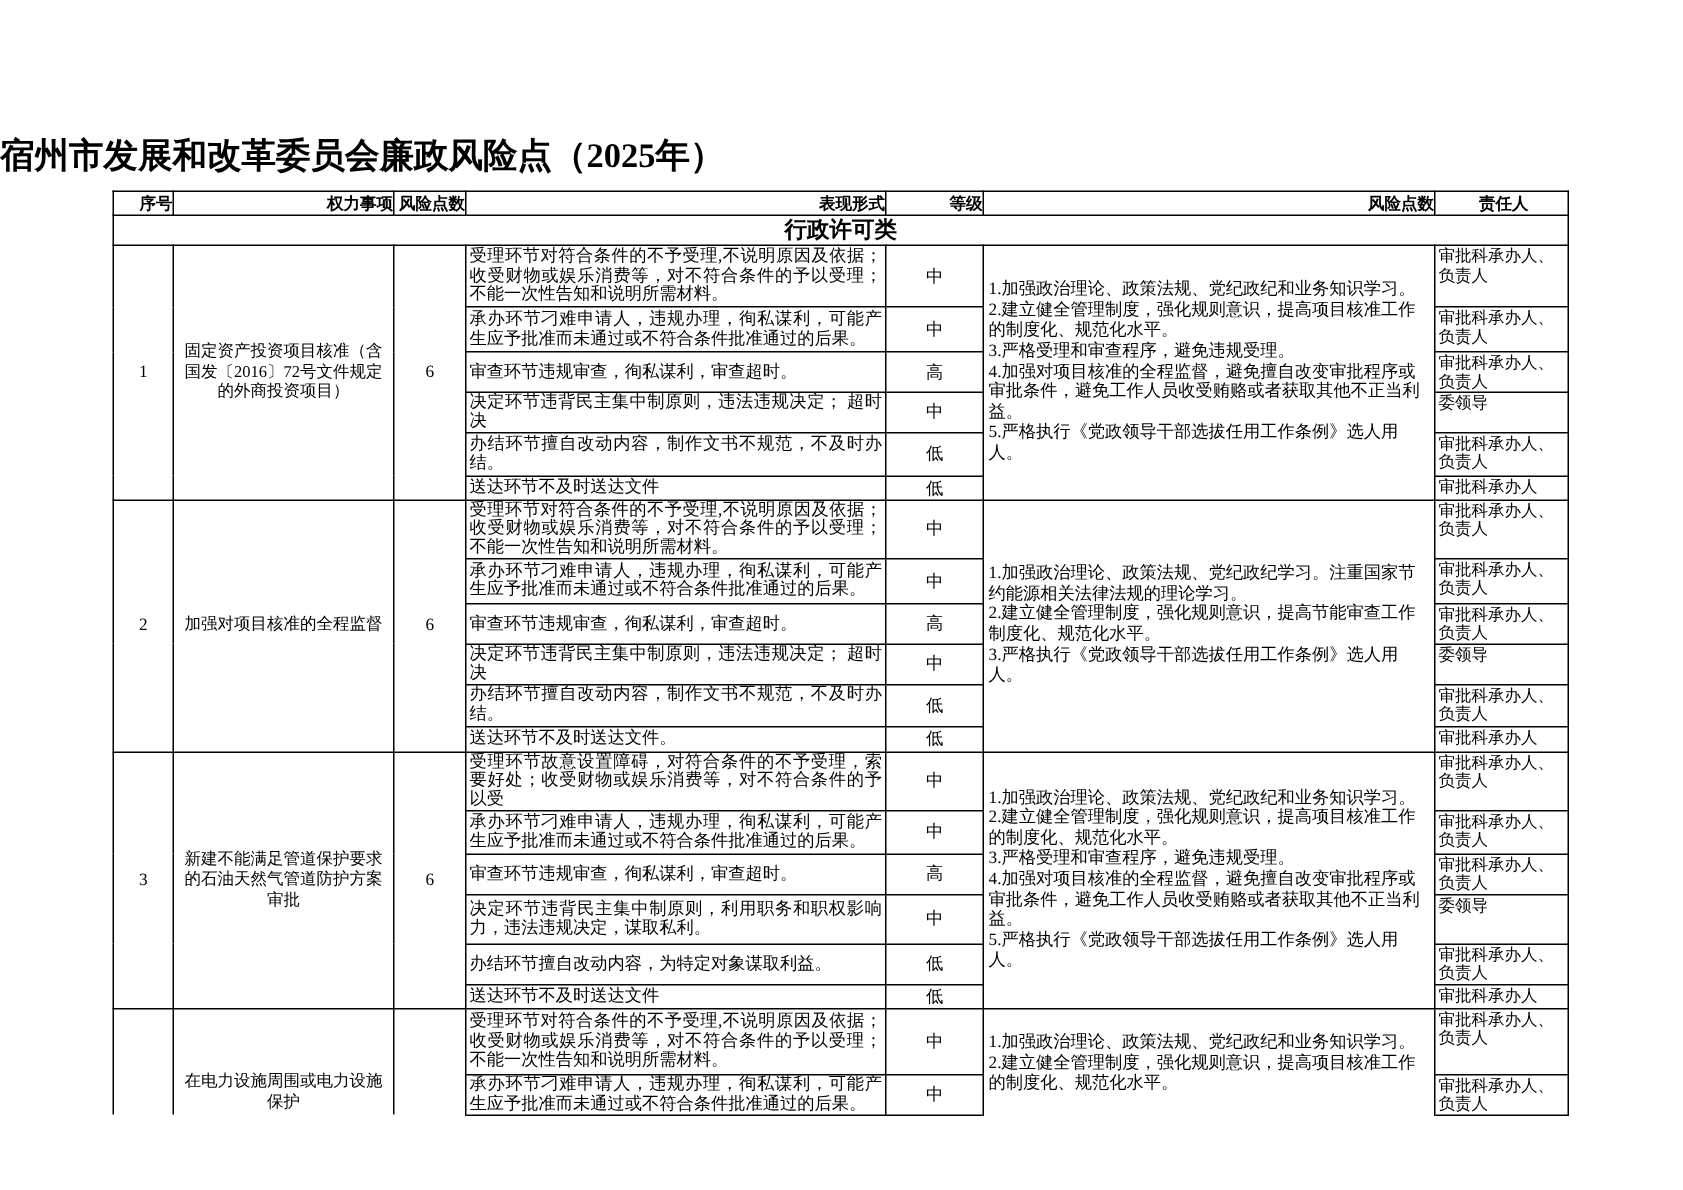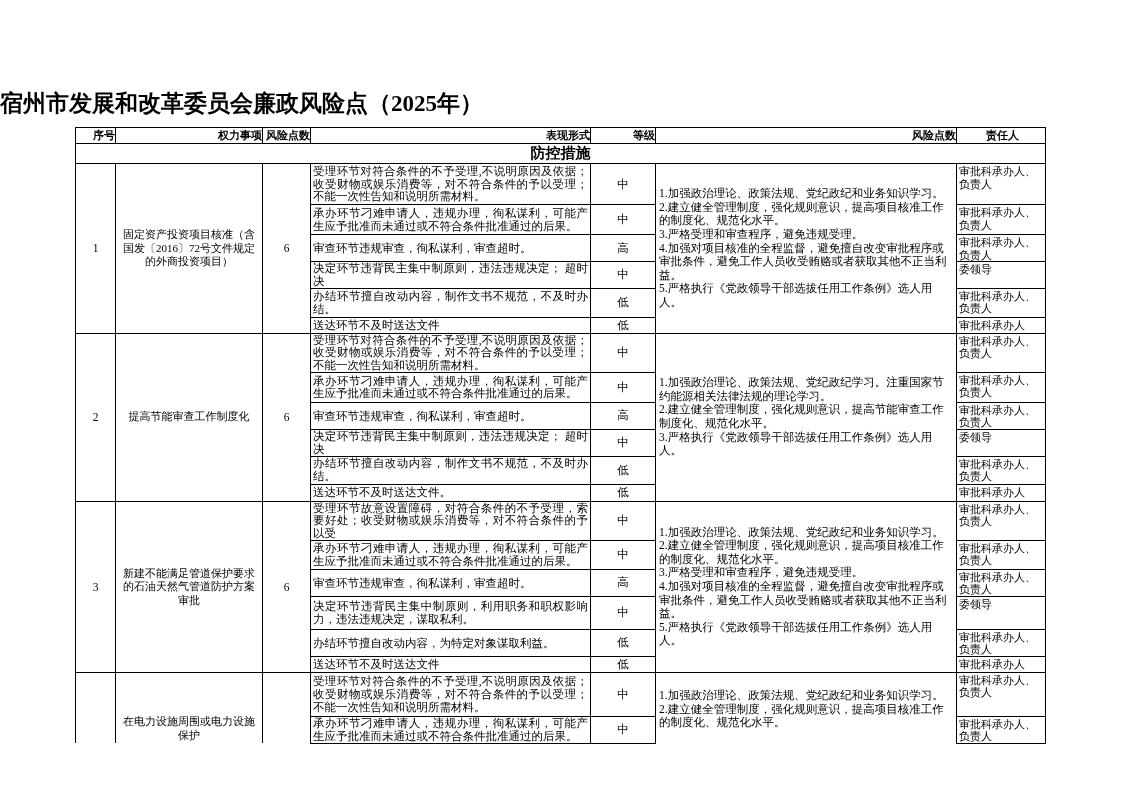--- a/index.html
+++ b/index.html
@@ -48,21 +48,21 @@
       <tr>
         <th>序号</th>
         <th>权力事项</th>
         <th>风险点数</th>
         <th>表现形式</th>
         <th>等级</th>
         <th>风险点数</th>
         <th class="left">责任人</th>
       </tr>
       <tr class="section-row">
-        <td colspan="7">防控措施</td>
+        <td colspan="7">行政许可类</td>
       </tr>
     </thead>
     <tbody id="tbody">
         <tr>
           <td class="num" rowspan="6">1</td>
           <td class="matter" rowspan="6">固定资产投资项目核准（含国发〔2016〕72号文件规定的外商投资项目）</td>
           <td class="num" rowspan="6">6</td>
           <td class="form" style="height: 40px;">受理环节对符合条件的不予受理,不说明原因及依据；收受财物或娱乐消费等，对不符合条件的予以受理；不能一次性告知和说明所需材料。</td>
           <td class="level">中</td>
           <td class="measures" rowspan="6">1.加强政治理论、政策法规、党纪政纪和业务知识学习。
@@ -92,21 +92,21 @@
           <td class="level">低</td>
           <td class="resp">审批科承办人、负责人</td>
         </tr>
         <tr>
           <td class="form" style="height: 15px;">送达环节不及时送达文件</td>
           <td class="level">低</td>
           <td class="resp">审批科承办人</td>
         </tr>
         <tr>
           <td class="num" rowspan="6">2</td>
-          <td class="matter" rowspan="6">提高节能审查工作制度化</td>
+          <td class="matter" rowspan="6">加强对项目核准的全程监督</td>
           <td class="num" rowspan="6">6</td>
           <td class="form" style="height: 38px;">受理环节对符合条件的不予受理,不说明原因及依据；收受财物或娱乐消费等，对不符合条件的予以受理；不能一次性告知和说明所需材料。</td>
           <td class="level">中</td>
           <td class="measures" rowspan="6">1.加强政治理论、政策法规、党纪政纪学习。注重国家节约能源相关法律法规的理论学习。
 2.建立健全管理制度，强化规则意识，提高节能审查工作制度化、规范化水平。
 3.严格执行《党政领导干部选拔任用工作条例》选人用人。</td>
           <td class="resp">审批科承办人、负责人</td>
         </tr>
         <tr>
           <td class="form" style="height: 29px;">承办环节刁难申请人，违规办理，徇私谋利，可能产生应予批准而未通过或不符合条件批准通过的后果。</td>

